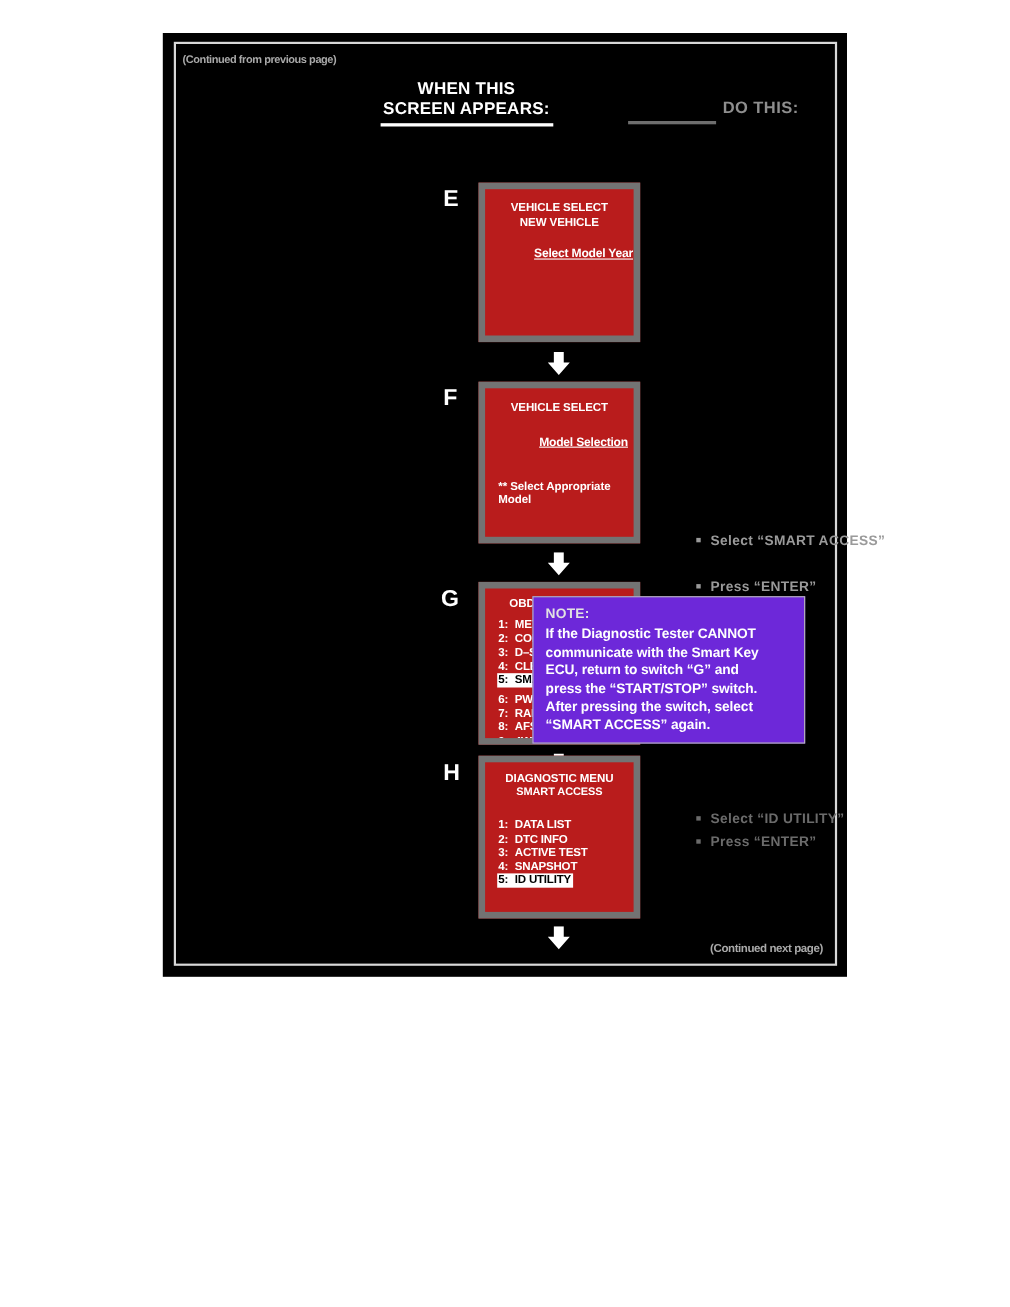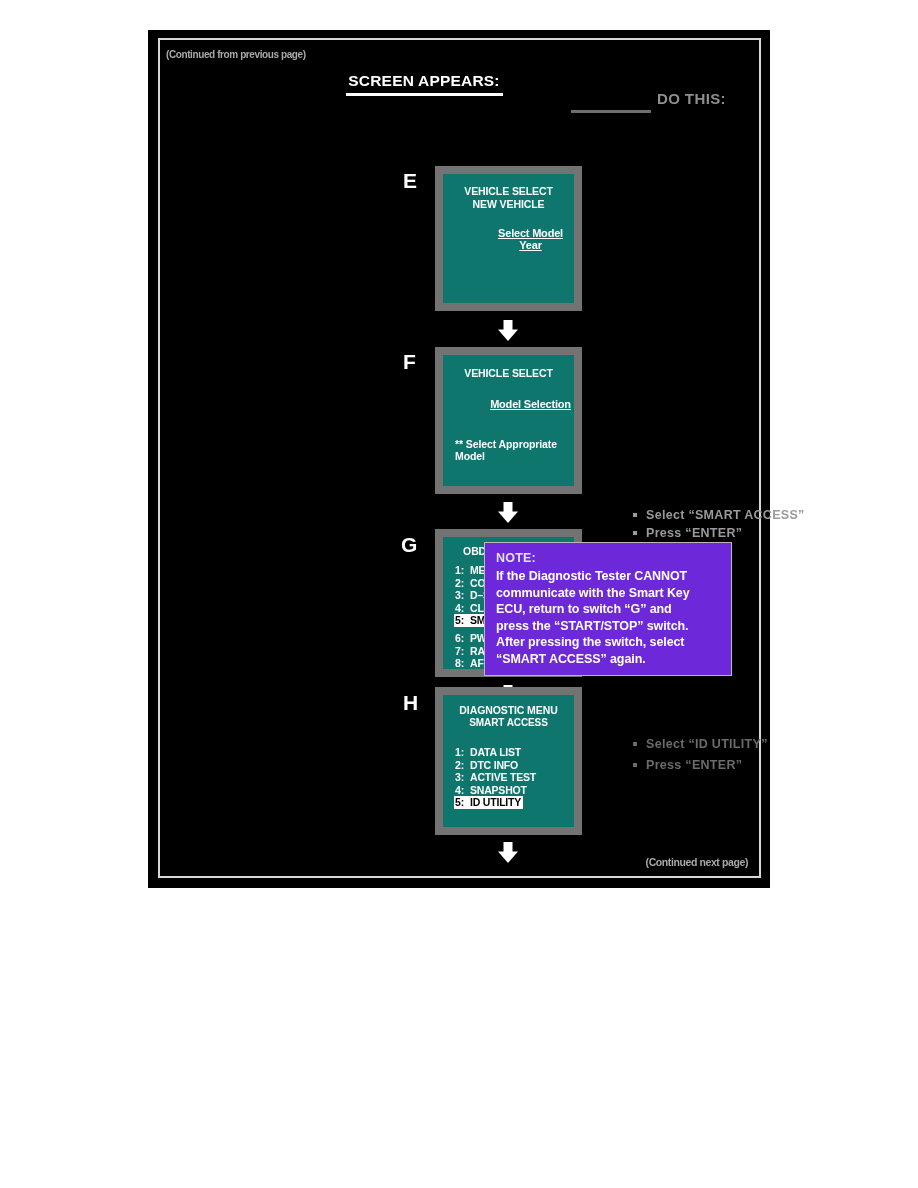--- a/index.html
+++ b/index.html
@@ -100,22 +100,22 @@
     position: absolute;
     color: #ffffff;
     font-size: 21px;
     font-weight: bold;
     font-family: "Liberation Sans", sans-serif;
   }
 
   
   .screen {
     position: absolute;
-    background: #0f766e;
-    border: 8px solid #737373;
+    background: #b91c1c;
+    border: 6px solid #737373;
     box-sizing: border-box;
     overflow: hidden;
   }
   .scr-title {
     color: #ffffff;
     font-size: 10.5px;
     font-weight: bold;
     text-align: center;
     letter-spacing: -0.1px;
     line-height: 13px;
@@ -232,20 +232,21 @@
 </head>
 <body>
 
 <div id="page">
 
   <div id="page-frame"></div>
 
   <div class="continued-top">(Continued from previous page)</div>
 
   <div class="hdr-left">
+    <div>WHEN THIS</div>
     <div>SCREEN APPEARS:</div>
     <div class="rule"></div>
   </div>
 
   <div class="hdr-right">
     <div>DO THIS:</div>
     <div class="rule"></div>
   </div>
 
   <div class="step-letter" style="left:255px; top:139px;">E</div>
@@ -306,21 +307,21 @@
       </li>
       <li>
         <span class="num">8:</span><span>AFS</span>
       </li>
       <li>
         <span class="num">9:</span><span>4WD</span>
       </li>
     </ul>
   </div>
 
-  <div class="instr dim" style="left:485px; top:475px;">
+  <div class="instr dim" style="left:485px; top:451px;">
     <span class="bullet"></span><span>Select  “SMART ACCESS”</span>
   </div>
   <div class="instr dim" style="left:485px; top:493px;">
     <span class="bullet"></span><span>Press “ENTER”</span>
   </div>
 
   <div class="notebox" style="left:336px; top:512px; width:248px; height:134px;">
     <div class="note-label">NOTE:</div>
     <div class="note-body">
       <div>If the Diagnostic Tester CANNOT</div>

